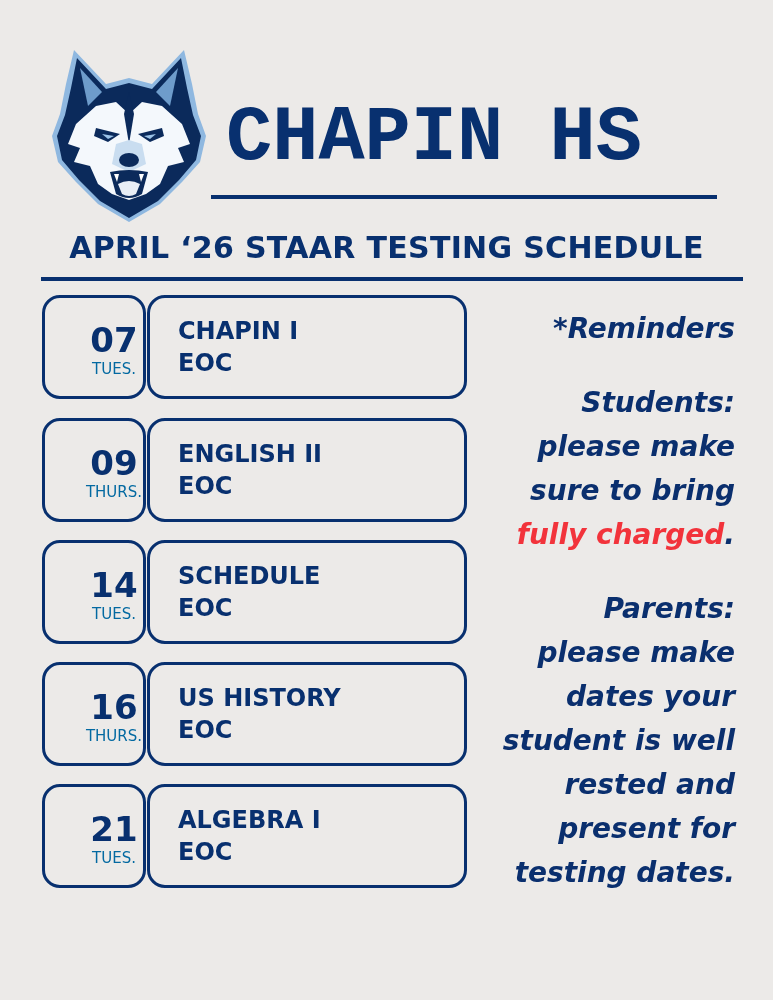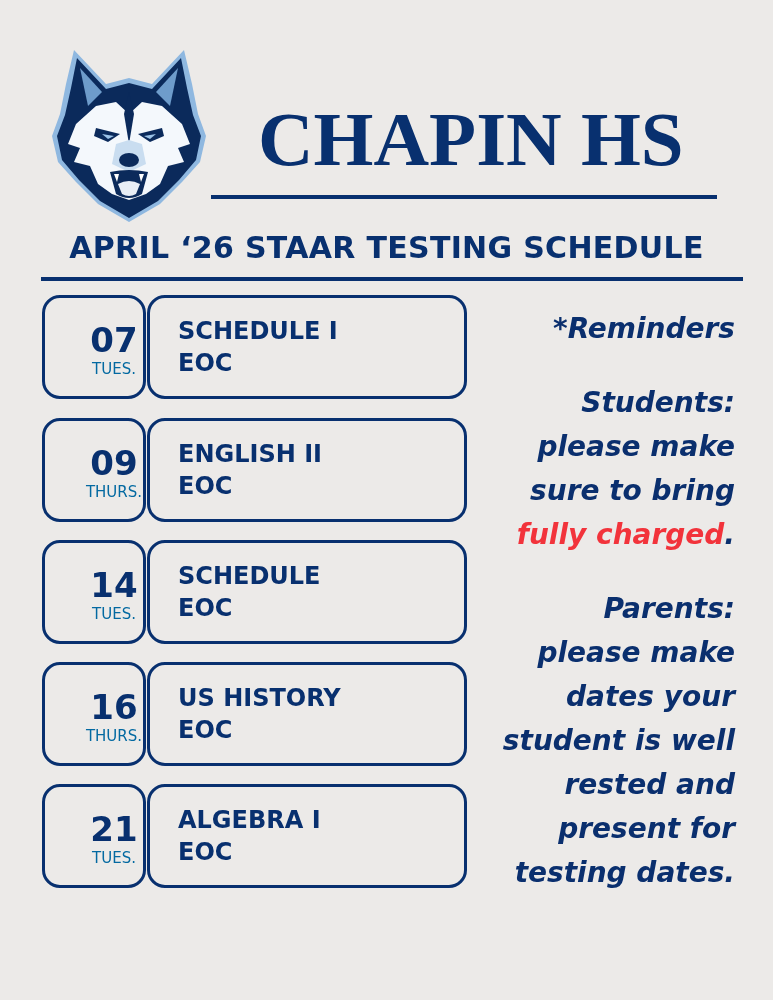--- a/index.html
+++ b/index.html
@@ -7,23 +7,23 @@
     width: 773px; height: 1000px;
     background: #ECEAE8;
     position: relative;
     overflow: hidden;
     font-family: "DejaVu Sans", "Liberation Sans", sans-serif;
     color: #0A2F6E;
   }
   .logo { position: absolute; left: 46px; top: 44px; width: 166px; height: 180px; }
   .school-name {
     position: absolute; left: 226px; top: 94px; width: 500px;
-    font-family: Liberation Serif, serif; font-weight: bold;
+    font-family: Liberation Mono, monospace; font-weight: bold;
     font-size: 77px; line-height: 90px; letter-spacing: 0px;
-    color: #08306F; white-space: nowrap; margin-left: 32px;
+    color: #08306F; white-space: nowrap;
   }
   .rule-top { position: absolute; left: 211px; top: 195px; width: 506px; height: 4px; background: #08306F; }
   .subtitle {
     position: absolute; left: 0; width: 773px; top: 228px; text-align: center;
     font-family: "DejaVu Sans", sans-serif; font-weight: bold;
     font-size: 30px; line-height: 40px; color: #08306F; white-space: nowrap;
     padding-left: 0; box-sizing: border-box; letter-spacing: 0.3px;
   }
   .rule-bottom { position: absolute; left: 41px; top: 277px; width: 702px; height: 4px; background: #08306F; }
 
@@ -100,21 +100,21 @@
 <div class="subtitle">APRIL ‘26 STAAR TESTING SCHEDULE</div>
 <div class="rule-bottom"></div>
 
 <div class="schedule">
   <div class="row" style="top:0px">
     <div class="date-box">
       <span class="date-num">07</span>
       <span class="date-day">TUES.</span>
     </div>
     <div class="subject-box">
-      <div class="subject-name">SCHEDULE I</div>
+      <div class="subject-name">CHAPIN I</div>
       <div class="subject-type">EOC</div>
     </div>
   </div>
 
   <div class="row" style="top:123px">
     <div class="date-box">
       <span class="date-num">09</span>
       <span class="date-day">THURS.</span>
     </div>
     <div class="subject-box">

